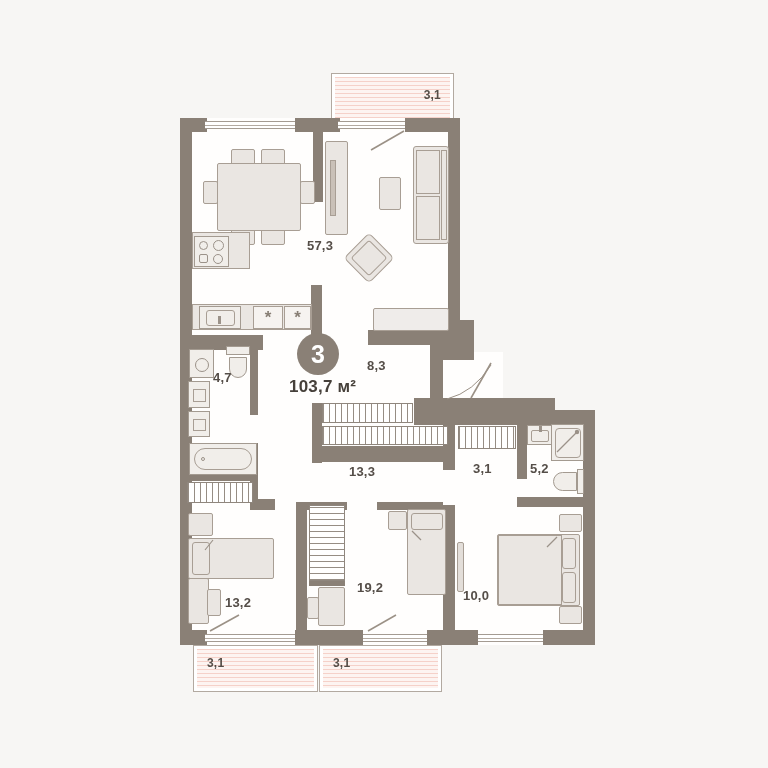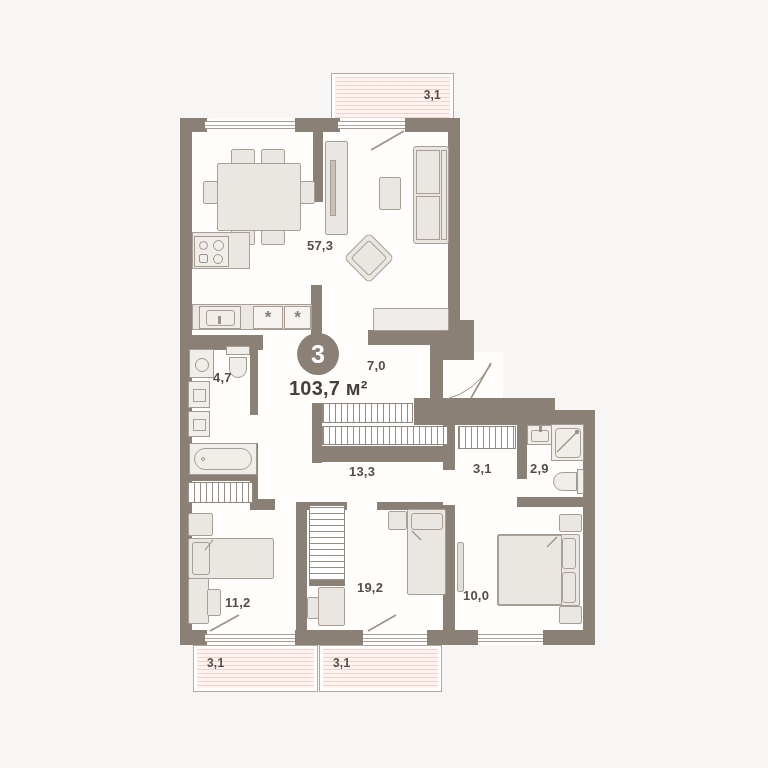--- a/index.html
+++ b/index.html
@@ -16,21 +16,21 @@
         background:#fff repeating-linear-gradient(0deg,#968d84 0 1px,transparent 1px 6px);}
   .win{position:absolute;background:#fff;border-top:1px solid #a49b92;border-bottom:1px solid #a49b92;box-sizing:border-box;}
   .win::after{content:"";position:absolute;left:0;right:0;top:50%;border-top:1px solid #b3aaa1;}
   .whitegap{position:absolute;background:#fffefd;}
   .lbl{position:absolute;font-weight:700;font-size:13px;line-height:1;color:#554e48;letter-spacing:.2px;}
   .balc{position:absolute;border:1px solid #b2a9a0;background:#fff;}
   .stripes{position:absolute;inset:3px;background:repeating-linear-gradient(180deg,#f5d1c9 0 1px,#fdf4f1 1px 4px);}
   .balc .lbl{font-size:12px;}
   .badge{position:absolute;width:42px;height:42px;border-radius:50%;background:#8a8076;color:#fff;
          display:flex;align-items:center;justify-content:center;font-weight:700;font-size:25px;}
-  .total{position:absolute;font-weight:700;font-size:20px;color:#46403a;letter-spacing:.2px;}
+  .total{position:absolute;font-weight:700;font-size:17px;color:#46403a;letter-spacing:.2px;}
   .ast{position:absolute;display:flex;align-items:center;justify-content:center;
        color:#877e74;font-weight:700;font-size:17px;background:#f6f3f0;border:1px solid #a89e94;box-sizing:border-box;}
   .burner{position:absolute;border:1px solid #9b9289;border-radius:50%;box-sizing:border-box;}
   svg.overlay{position:absolute;left:0;top:0;pointer-events:none;}
 </style>
 </head>
 <body>
 
 <div class="plan">
 
@@ -208,25 +208,25 @@
     <g stroke="#9b9289" stroke-width="1.2" fill="none">
       <line x1="557" y1="452" x2="577" y2="432"></line>
       <circle cx="577" cy="432" r="1.6" fill="#9b9289"></circle>
       <line x1="213" y1="540" x2="205" y2="550"></line>
       <line x1="412" y1="531" x2="421" y2="540"></line>
       <line x1="557" y1="537" x2="547" y2="547"></line>
     </g>
   </svg>
 
   <div class="lbl" style="left:307px;top:239px;">57,3</div>
-  <div class="lbl" style="left:367px;top:359px;">7,0</div>
+  <div class="lbl" style="left:367px;top:359px;">8,3</div>
   <div class="lbl" style="left:213px;top:371px;">4,7</div>
   <div class="lbl" style="left:349px;top:465px;">13,3</div>
   <div class="lbl" style="left:473px;top:462px;">3,1</div>
-  <div class="lbl" style="left:530px;top:462px;">2,9</div>
-  <div class="lbl" style="left:225px;top:596px;">11,2</div>
+  <div class="lbl" style="left:530px;top:462px;">5,2</div>
+  <div class="lbl" style="left:225px;top:596px;">13,2</div>
   <div class="lbl" style="left:357px;top:581px;">19,2</div>
   <div class="lbl" style="left:463px;top:589px;">10,0</div>
 
   <div class="badge" style="left:297px;top:333px;">3</div>
   <div class="total" style="left:289px;top:377px;">103,7 м²</div>
 
 </div>
 
 </body></html>

